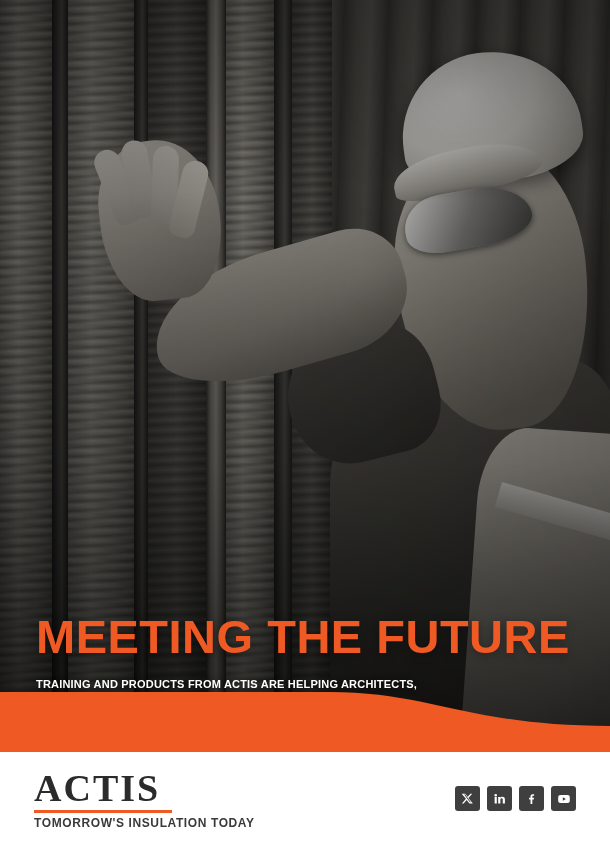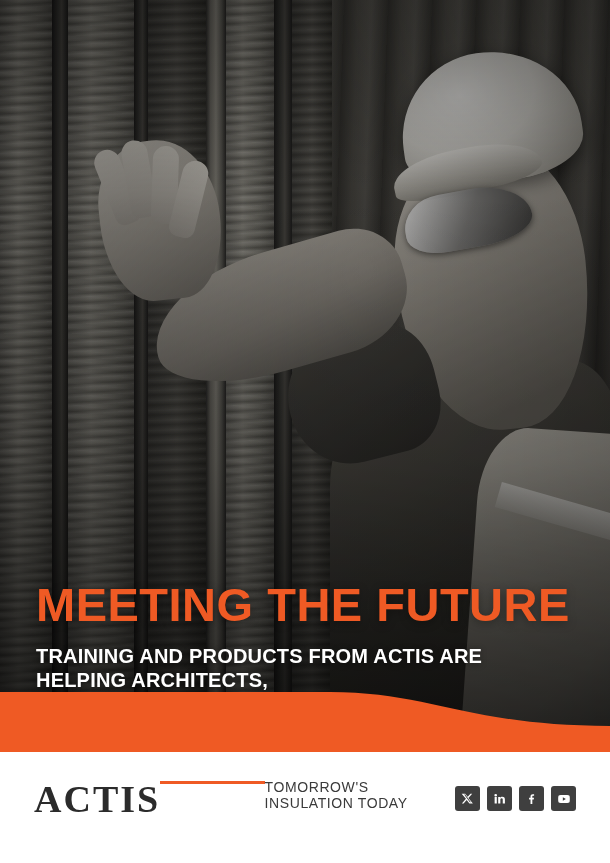--- a/index.html
+++ b/index.html
@@ -210,22 +210,22 @@
     color: #ef5a24;
     font-size: 47px;
     line-height: 50px;
     font-weight: bold;
     letter-spacing: 0.5px;
     margin: 0 0 14px 0;
     text-shadow: 0 2px 10px rgba(0,0,0,0.35);
   }
   .subhead {
     color: #ffffff;
-    font-size: 20px;
-    line-height: 24px;
+    font-size: 11px;
+    line-height: 16px;
     font-weight: bold;
     letter-spacing: 0.2px;
     margin: 0;
     max-width: 470px;
     text-shadow: 0 1px 6px rgba(0,0,0,0.45);
   }
 
   
   .orange-band {
     position: absolute;
@@ -248,41 +248,42 @@
     height: 93px;
     background: #ffffff;
     display: flex;
     align-items: center;
     justify-content: space-between;
     padding: 0 34px;
     box-sizing: border-box;
   }
   .logo-wrap {
     display: flex;
+    flex-direction: column;
     align-items: flex-start;
   }
   .logo-word {
     font-family: "Liberation Serif", serif;
     font-size: 38px;
     font-weight: bold;
     letter-spacing: 2px;
     color: #2b2b2b;
     line-height: 40px;
   }
   .logo-rule {
     width: 138px;
     height: 3px;
     background: #ef5a24;
     margin: 2px 0 3px 0;
   }
   .logo-tag {
-    font-size: 14px;
+    font-size: 12px;
     letter-spacing: 0.6px;
     color: #3a3a3a;
-    font-weight: normal;
+    font-weight: bold;
   }
   .socials {
     display: flex;
     gap: 7px;
     align-items: center;
   }
   .social {
     width: 25px;
     height: 25px;
     background: #3f3f3f;

